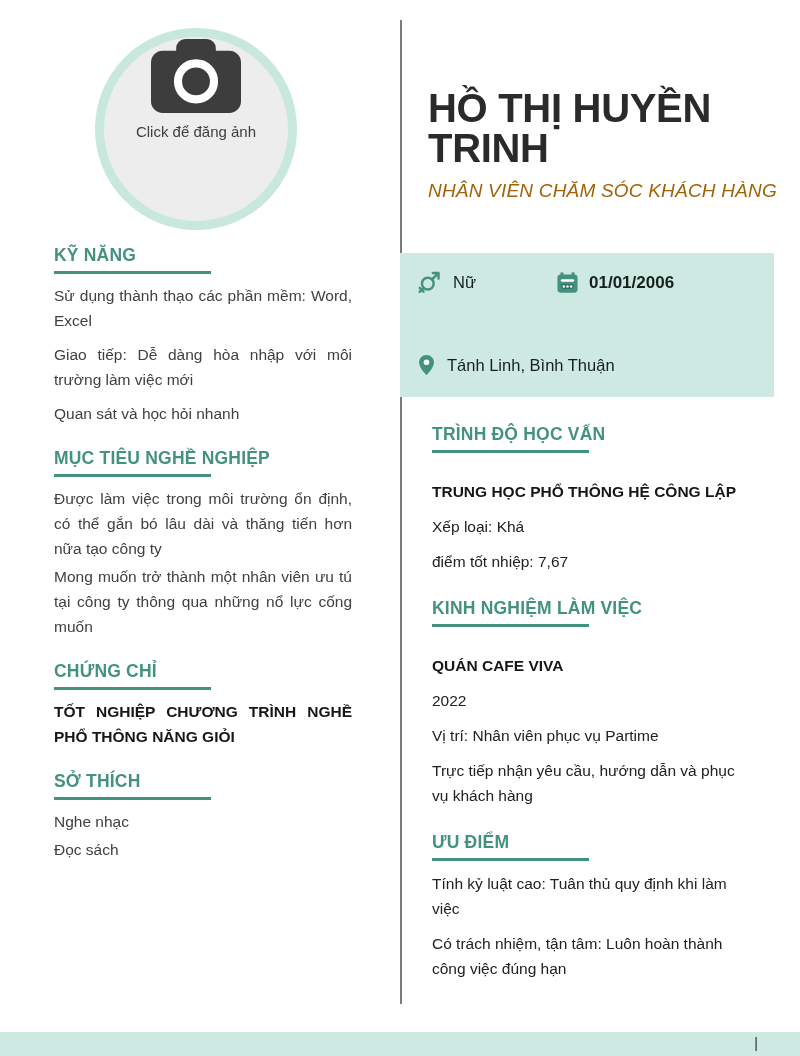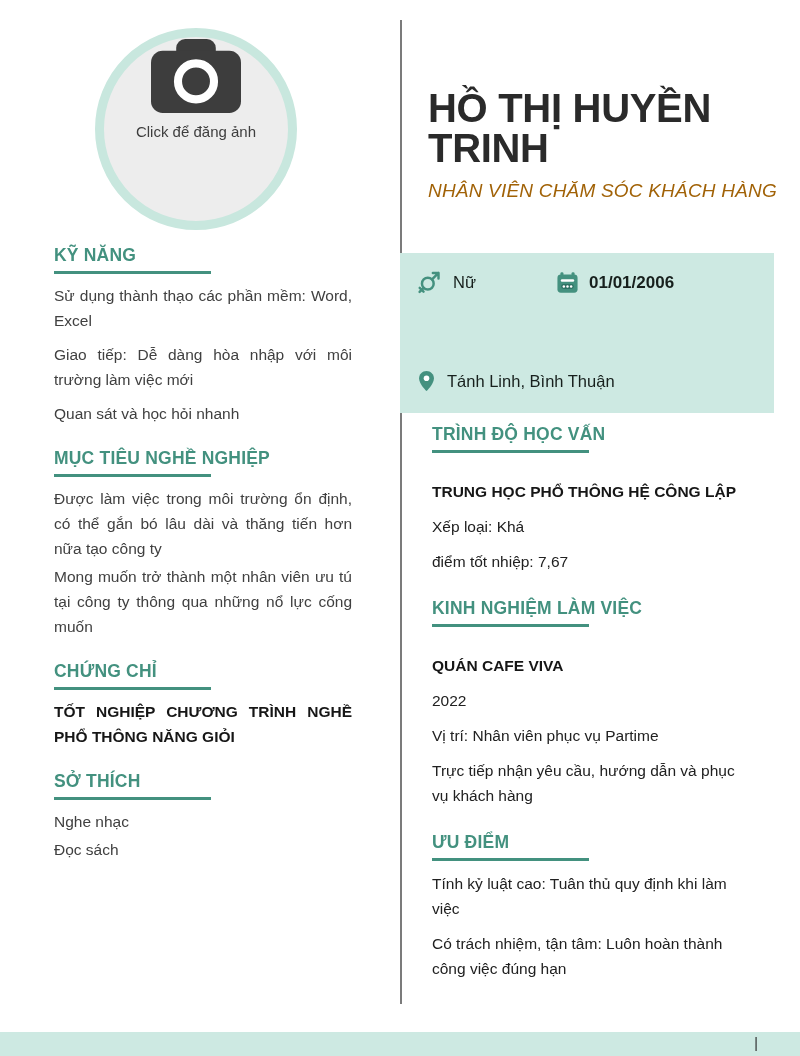--- a/index.html
+++ b/index.html
@@ -28,21 +28,21 @@
   .left-col p { font-size:15.5px; line-height:25px; text-align:justify; color:#404040; margin-top:9px; }
   .left-col p.tight { margin-top:3px; }
   .left-col p.boldline { font-weight:700; color:#161616; }
 
   
   .header { position:absolute; left:428px; top:88px; width:350px; }
   .name { font-size:40px; font-weight:700; color:#2a2a2a; letter-spacing:-.3px; line-height:40px; }
   .job-title { margin-top:12px; font-size:19px; color:#a16207; letter-spacing:.2px;font-style:italic; }
 
   
-  .info-box { position:absolute; left:400px; top:253px; width:374px; height:160px;
+  .info-box { position:absolute; left:400px; top:253px; width:374px; height:144px;
     background:#cde9e2; display:flex; flex-direction:column; justify-content:space-between;
     padding:16px 10px 20px 16px; }
   .info-row { display:flex; align-items:center; }
   .info-cell { display:flex; align-items:center; gap:10px; }
   .info-cell.first { width:140px; }
   .info-text { font-size:16.5px; color:#17201d; }
   .info-text.date { font-weight:600; font-size:17px; }
   .icon { flex:0 0 auto; display:block; }
 
   

